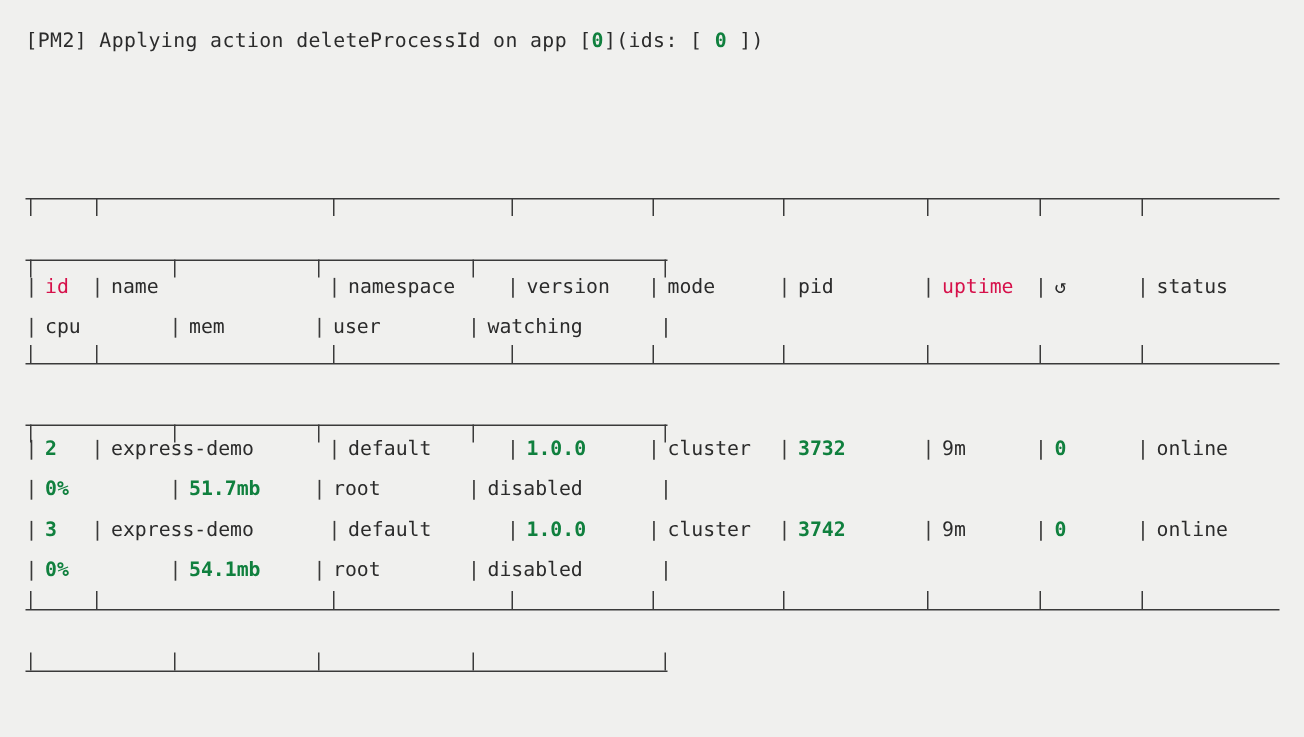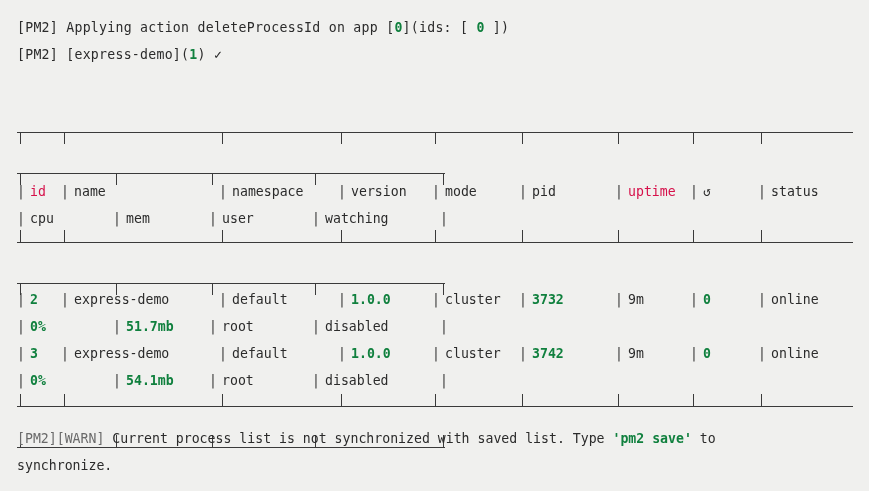--- a/index.html
+++ b/index.html
@@ -98,21 +98,20 @@
   }
   .warn-tag { color: #6a6a6a; }
 </style>
 </head>
 <body>
 
 <div class="terminal">
 
   <div class="log-block">
     <div class="log-line" id="log-0"><span>[PM2] Applying action deleteProcessId on app [</span><span class="gb">0</span><span>](ids: [ </span><span class="gb">0</span><span> ])</span></div>
-    <div class="log-line" id="log-3"><span>[PM2] [express-demo](</span><span class="gb">1</span><span>) </span><span>✓</span></div>
   </div>
 
   <div class="table-wrap">
 
     <div class="rule" id="rule-top-a">
         <div class="hline" style="top: 8px; left: 17px; width: 836px;"></div>
         <span class="tick" style="left: 20px; top: 8px; height: 12px;"></span>
         <span class="tick" style="left: 64px; top: 8px; height: 12px;"></span>
         <span class="tick" style="left: 222px; top: 8px; height: 12px;"></span>
         <span class="tick" style="left: 341px; top: 8px; height: 12px;"></span>
@@ -176,18 +175,14 @@
     <div class="rule" id="rule-bot-b">
         <div class="hline" style="top: 26px; left: 17px; width: 428px;"></div>
         <span class="tick" style="left: 20px; top: 14px; height: 12px;"></span>
         <span class="tick" style="left: 116px; top: 14px; height: 12px;"></span>
         <span class="tick" style="left: 212px; top: 14px; height: 12px;"></span>
         <span class="tick" style="left: 315px; top: 14px; height: 12px;"></span>
         <span class="tick" style="left: 443px; top: 14px; height: 12px;"></span>
       </div>
   </div>
 
-  <div class="warn-block">
-    <div class="warn-line" id="warn-0"><span class="warn-tag">[PM2][WARN]</span><span> Current process list is not synchronized with saved list. Type </span><span class="gb">'pm2 save'</span><span> to</span></div>
-    <div class="warn-line" id="warn-1">synchronize.</div>
-  </div>
 
 </div>
 
 </body></html>

